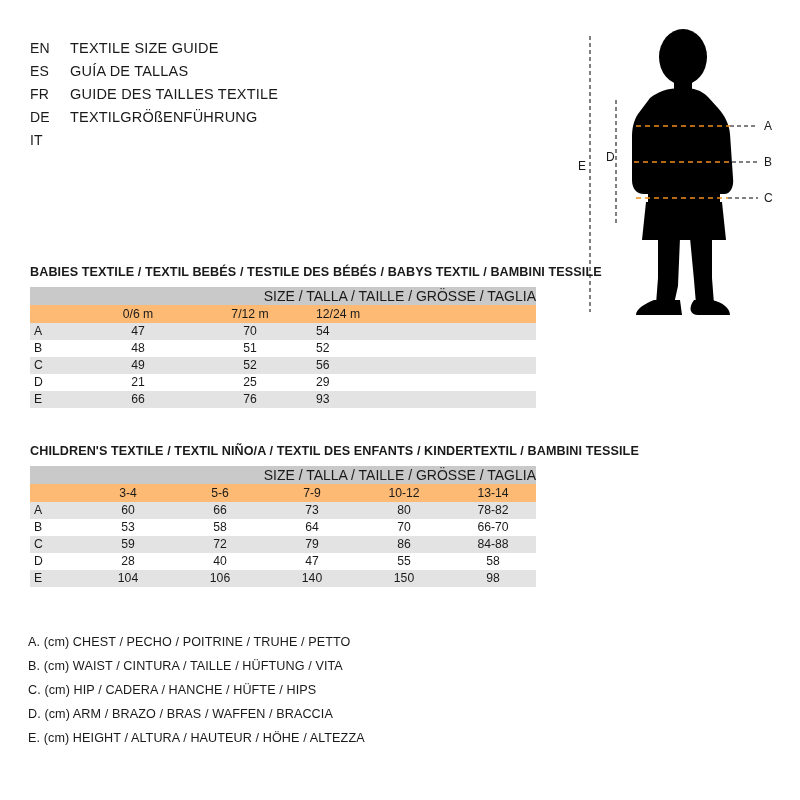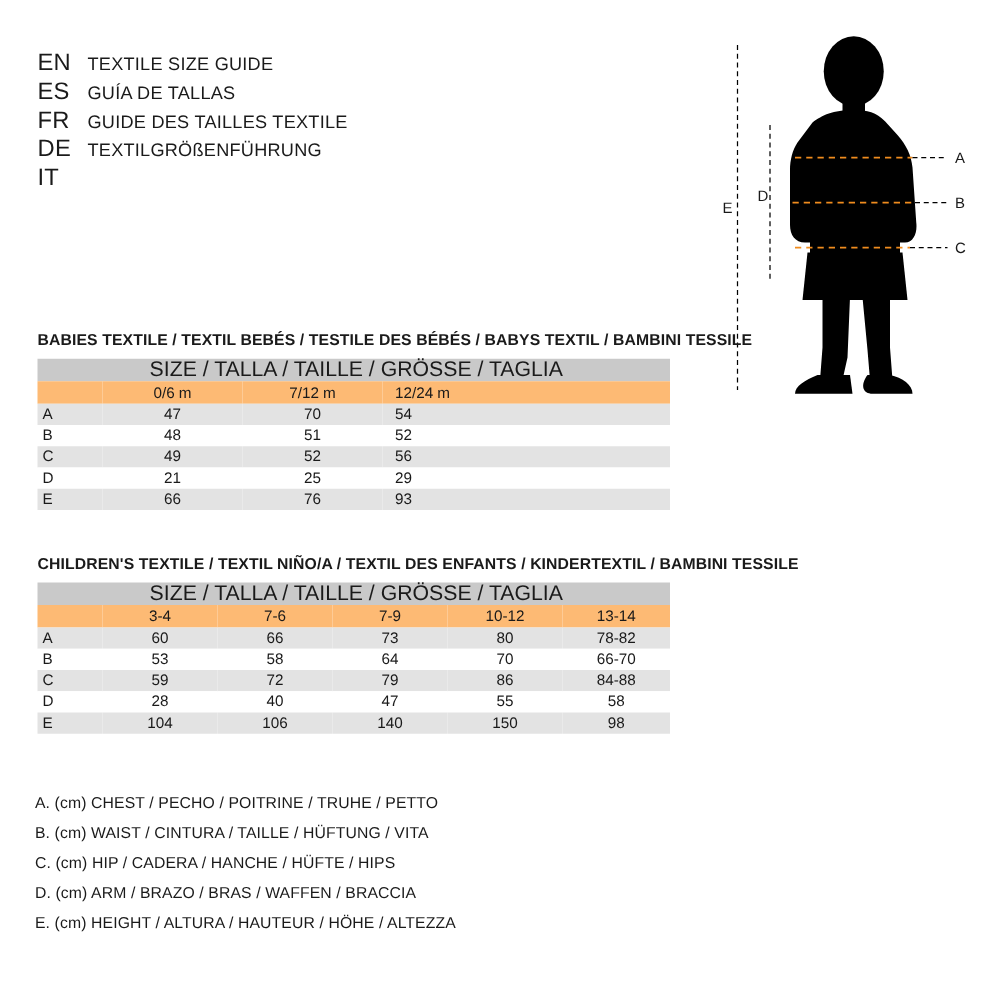--- a/index.html
+++ b/index.html
@@ -24,21 +24,21 @@
     width: 420px;
   }
   .title-row {
     display: flex;
     align-items: baseline;
     height: 21px;
     margin-bottom: 2px;
   }
   .title-lang {
     width: 40px;
-    font-size: 19px;
+    font-size: 14px;
     letter-spacing: .2px;
     color: #1a1a1a;
   }
   .title-text {
     font-size: 14.5px;
     letter-spacing: .2px;
     color: #1a1a1a;
   }
 
   
@@ -66,23 +66,23 @@
   table.size-table td, table.size-table th {
     padding: 0;
     margin: 0;
     font-weight: normal;
     text-align: center;
     height: 17px;
     line-height: 17px;
   }
   table.size-table tr.head-row td {
     background: #c9c9c9;
-    text-align: center;
+    text-align: right;
     padding-left: 4px;
-    font-size: 17px;
+    font-size: 14px;
     height: 18px;
     line-height: 18px;
   }
   table.size-table tr.sub-row td {
     background: #fdba74;
     height: 18px;
     line-height: 18px;
   }
   table.size-table td.rowlabel {
     text-align: left;
@@ -260,21 +260,21 @@
 <div id="children-block">
   <div class="table-caption">CHILDREN'S TEXTILE / TEXTIL NIÑO/A / TEXTIL DES ENFANTS / KINDERTEXTIL / BAMBINI TESSILE</div>
   <table class="size-table">
     <tbody>
       <tr class="head-row">
         <td colspan="6">SIZE / TALLA / TAILLE / GRÖSSE / TAGLIA</td>
       </tr>
       <tr class="sub-row">
         <td class="rowlabel" style="width:48px"></td>
         <td style="width:92px">3-4</td>
-        <td style="width:92px">7-6</td>
+        <td style="width:92px">5-6</td>
         <td style="width:92px">7-9</td>
         <td style="width:92px">10-12</td>
         <td style="width:86px">13-14</td>
       </tr>
       <tr class="shade">
         <td class="rowlabel">A</td>
         <td>60</td>
         <td>66</td>
         <td>73</td>
         <td>80</td>

